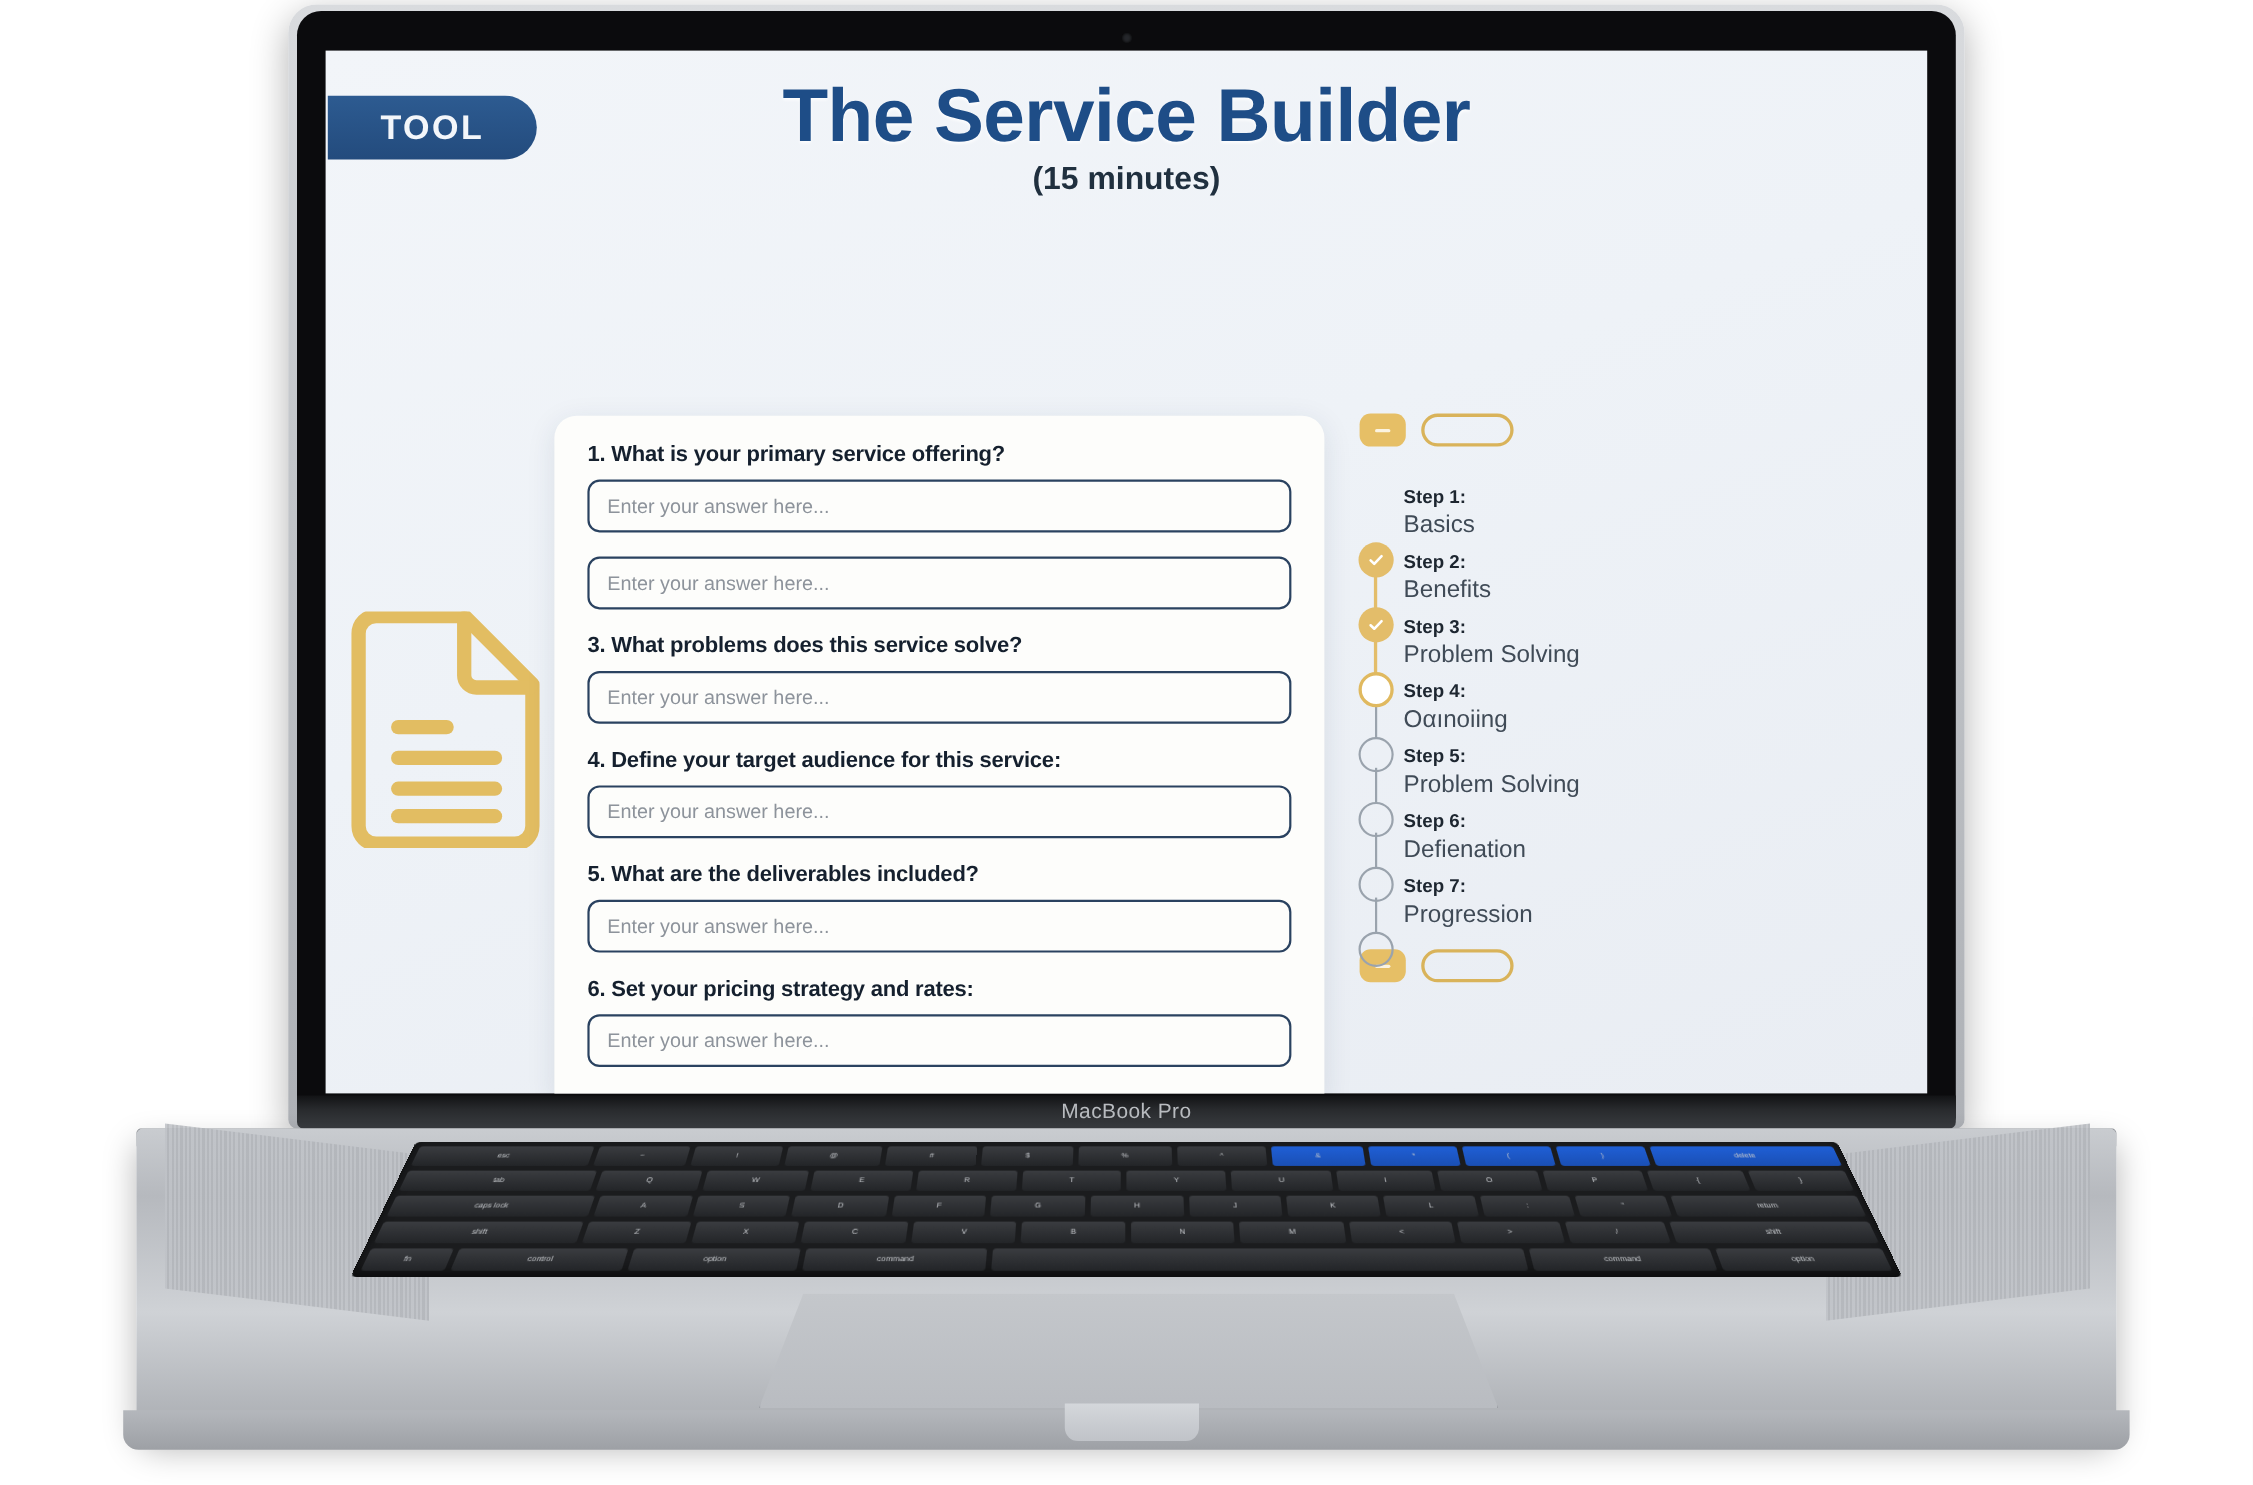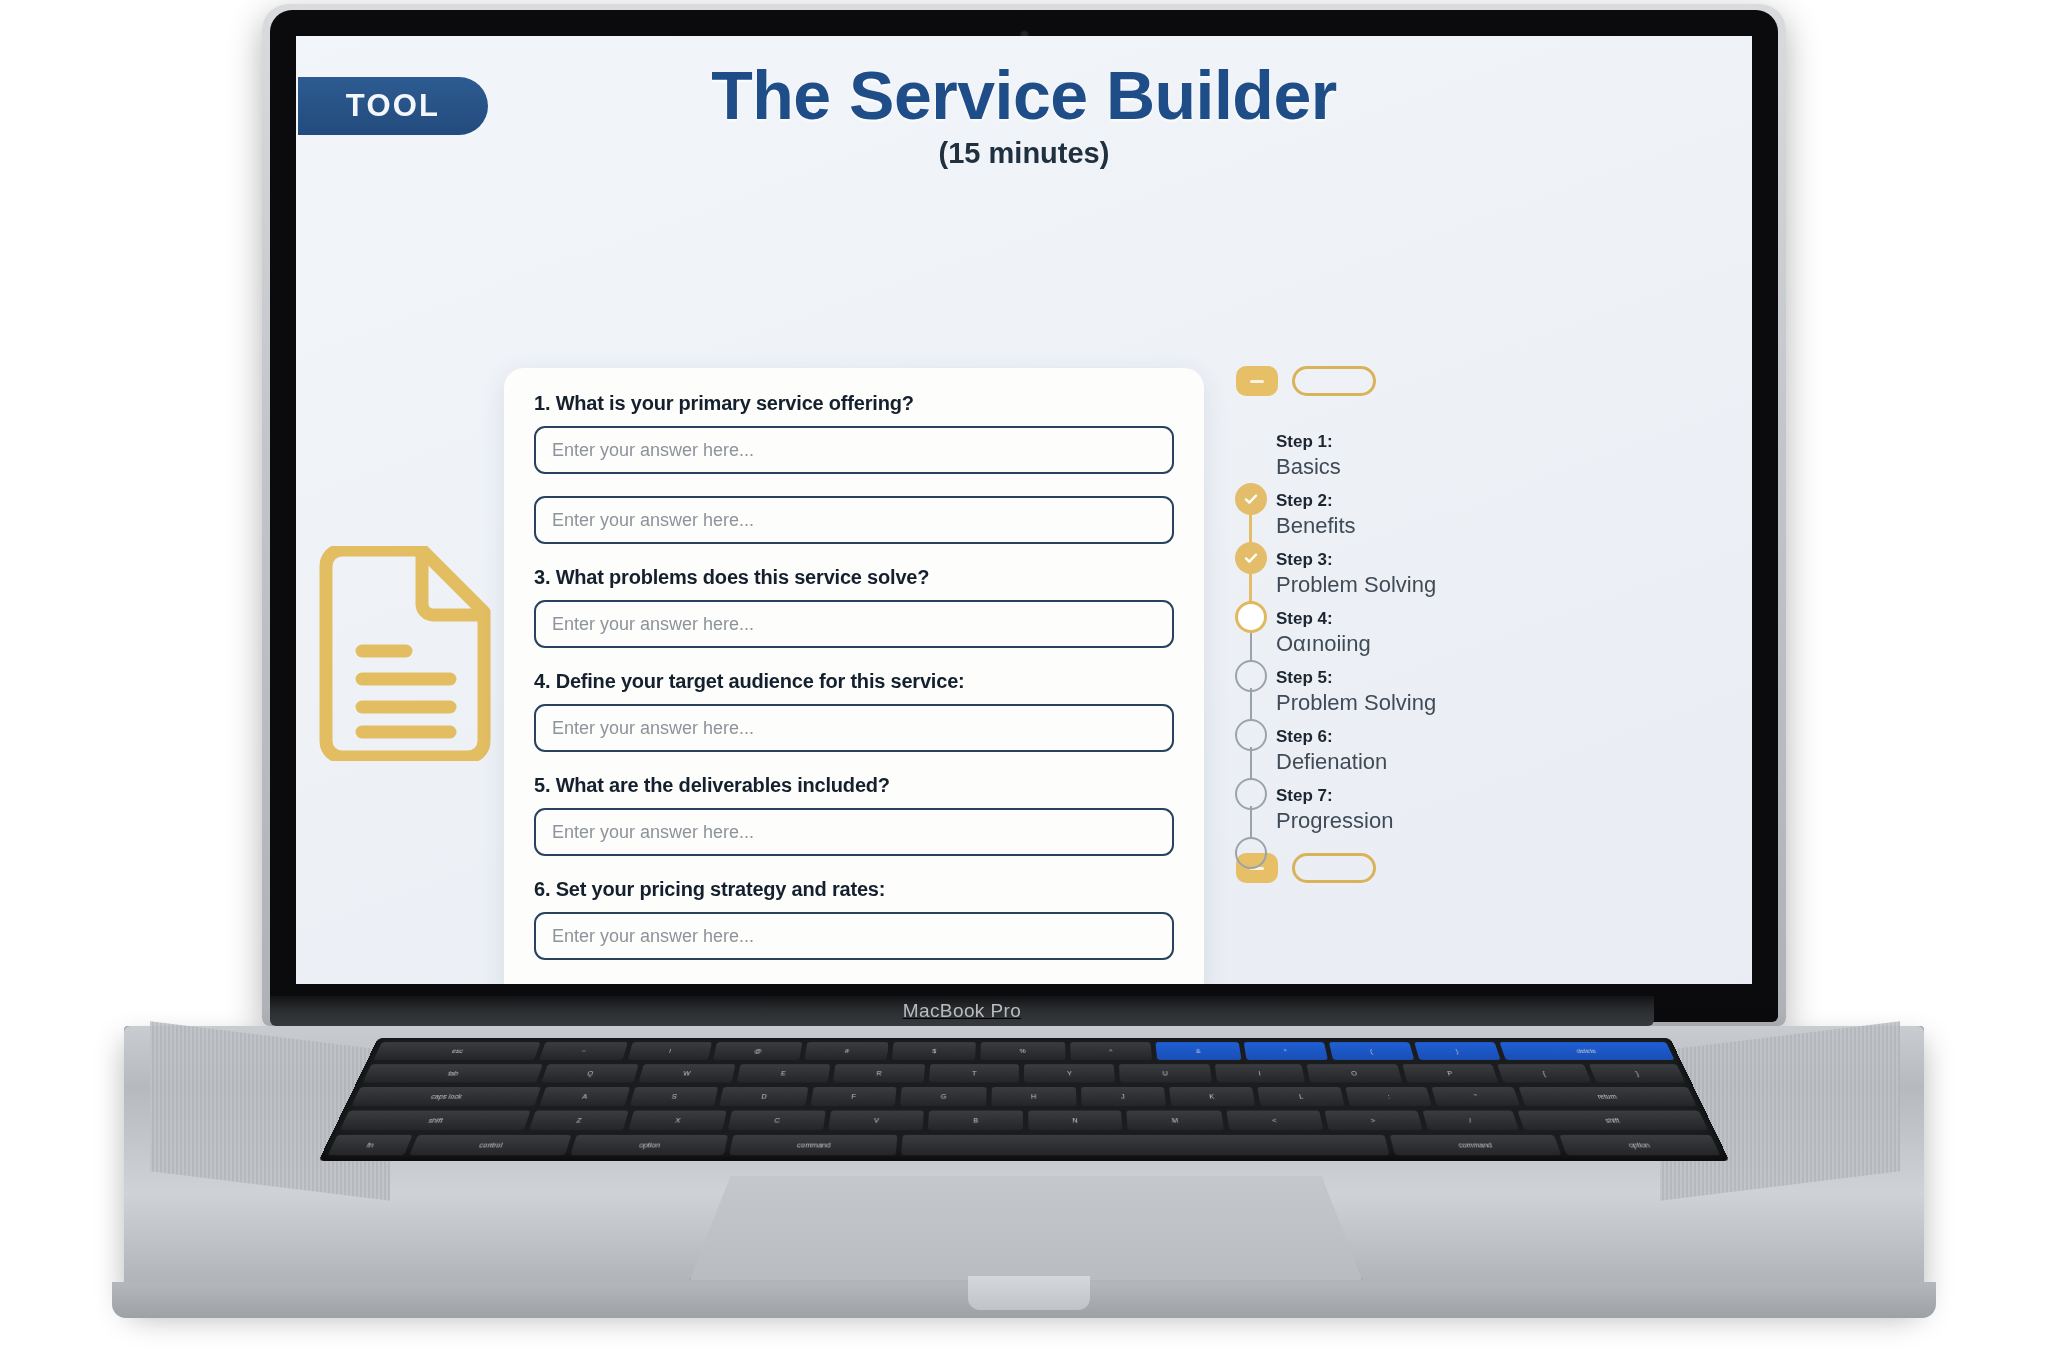--- a/index.html
+++ b/index.html
@@ -28,34 +28,33 @@
     border-radius: 22px 22px 6px 6px;
   }
   .camera {
     position: absolute; left: 1020px; top: 30px;
     width: 9px; height: 9px; border-radius: 50%;
     background: #26282c;
     box-shadow: inset 0 0 3px #000;
   }
   .screen {
     position: absolute;
-    left: 296px; top: 36px;
+    left: 296px; top: 46px;
     width: 1456px; height: 948px;
     background: linear-gradient(160deg,#f2f5f9 0%, #eef2f7 45%, #e9edf3 100%);
     overflow: hidden;
   }
 
   
   .laptop-chin {
     position: absolute; left: 270px; top: 996px;
-    width: 1384px; height: 30px;
+    width: 1508px; height: 30px;
     background: linear-gradient(180deg,#121315 0%, #2a2c2f 45%, #3a3d41 100%);
     display: flex; align-items: center; justify-content: center;
     border-radius: 0 0 6px 6px;
-    text-decoration: underline;
   }
   .laptop-chin span {
     color:#b9bcc0; font-size: 19px; letter-spacing: .4px;
     font-family:"Liberation Sans", sans-serif;
   }
 
   
   .laptop-base {
     position: absolute; left: 124px; top: 1026px;
     width: 1800px; height: 278px;

